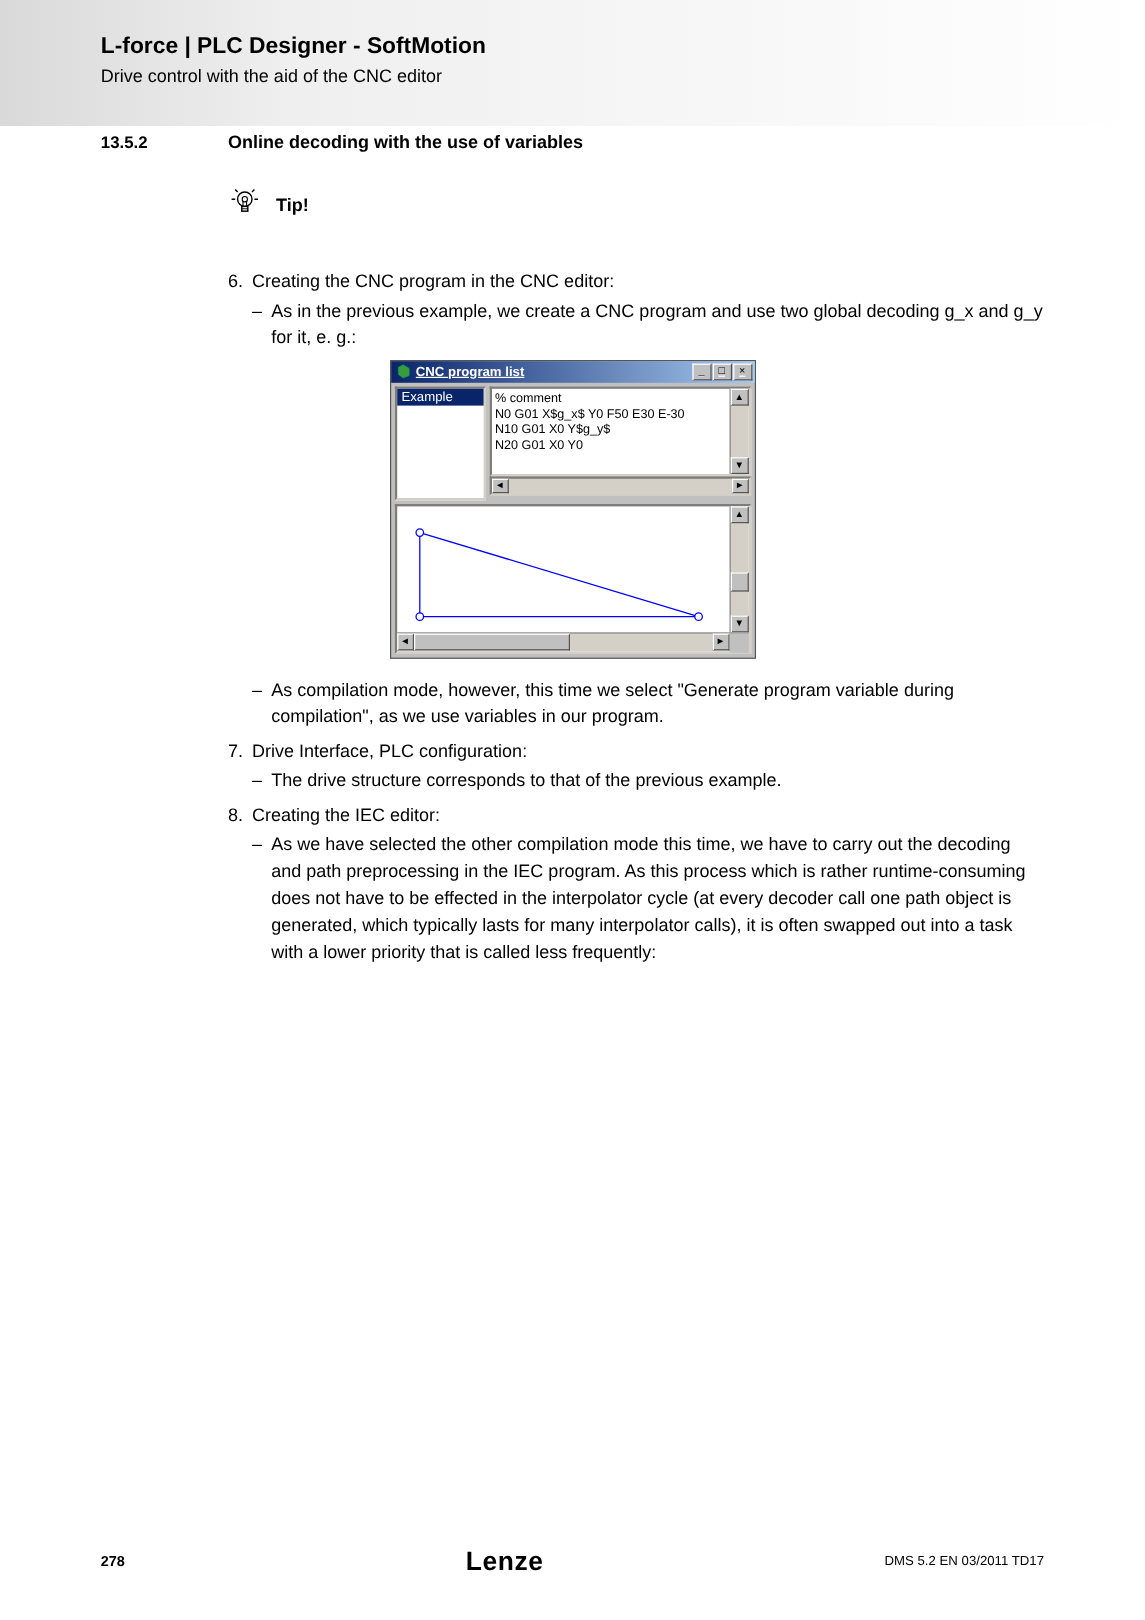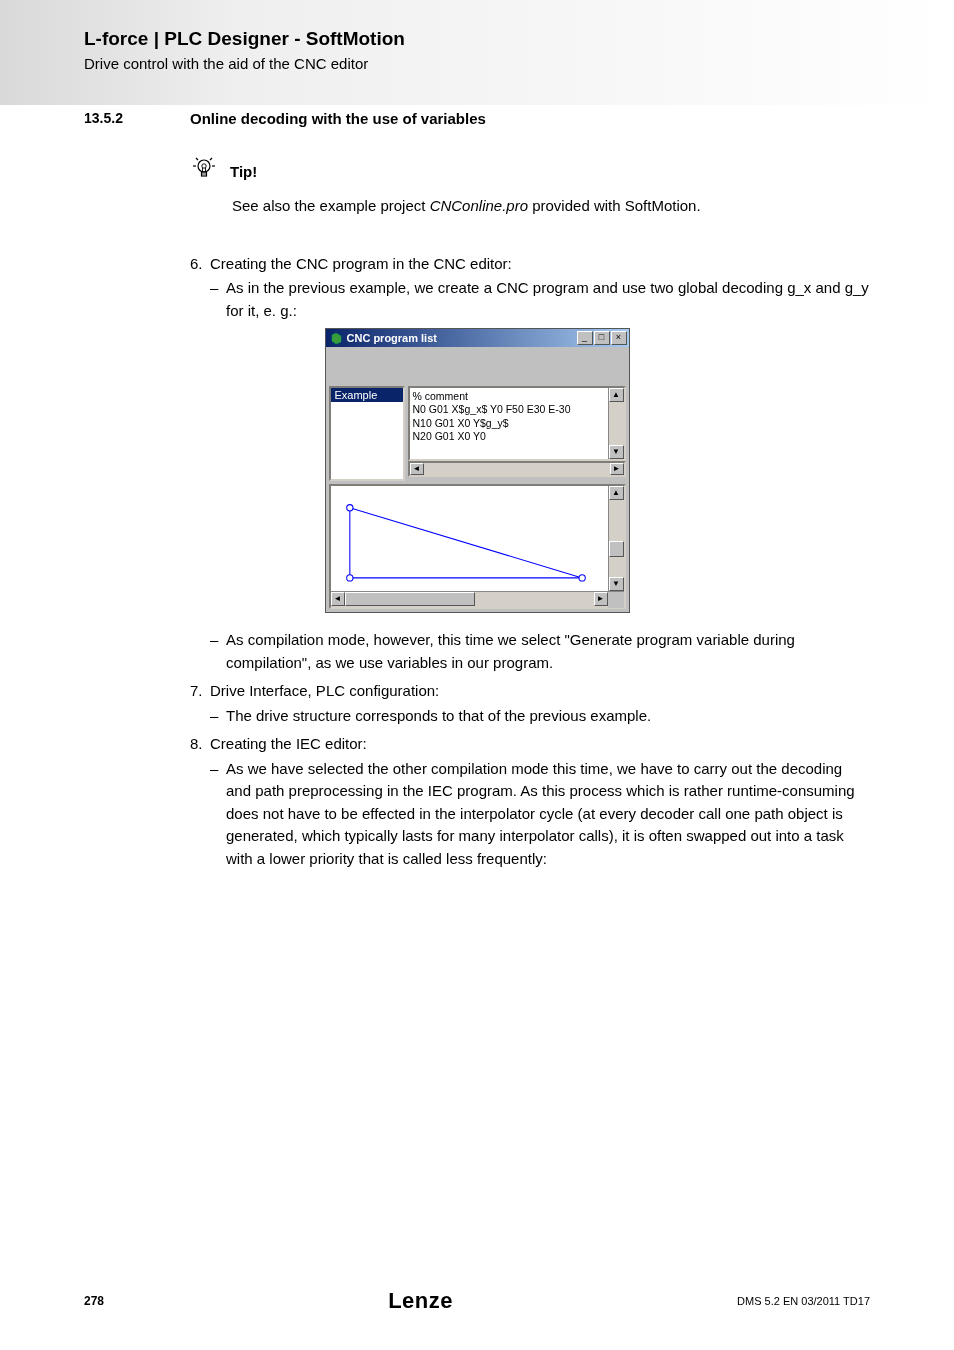--- a/index.html
+++ b/index.html
@@ -69,39 +69,40 @@
     font-family: "MS Sans Serif", Tahoma, sans-serif;
     font-size: 11px;
   }
   .tbar {
     background: linear-gradient(to right, #0a246a, #a6caf0);
     color: #fff;
     display: flex;
     align-items: center;
     padding: 2px 2px 2px 4px;
     height: 18px;
+    text-decoration: underline;
   }
   .tbar .appicon {
     width: 13px; height: 13px; margin-right: 4px;
     display: inline-flex; align-items: center; justify-content: center;
   }
   .tbar .ttext { font-weight: bold; font-size: 11px; flex: 1; }
   .sysbtns { display: flex; gap: 0; }
   .sysbtn {
     width: 16px; height: 14px;
     background: #c0c0c0;
     border: 1px solid #fff;
     border-right-color: #555; border-bottom-color: #555;
     font-size: 9px; line-height: 10px;
     text-align: center;
     color: #000;
     margin-left: 1px;
   }
   .wbody { display: flex; padding: 3px; gap: 3px; flex-direction: column; }
-  .wtop { display: flex; gap: 3px; margin-top: 36px; }
+  .wtop { display: flex; gap: 3px; }
   .wlist {
     width: 76px; height: 95px;
     background: #fff;
     border: 2px inset #d4d0c8;
   }
   .wlist .sel {
     background: #0a246a; color: #fff;
     padding: 1px 4px; font-size: 11px;
   }
   .wcode-wrap { flex: 1; display: flex; flex-direction: column; }
@@ -177,23 +178,20 @@
           <line x1="3" y1="11" x2="6" y2="11" stroke="#000" stroke-width="1.2"></line>
           <line x1="22" y1="11" x2="25" y2="11" stroke="#000" stroke-width="1.2"></line>
           <line x1="6" y1="3" x2="8" y2="5" stroke="#000" stroke-width="1.2"></line>
           <line x1="22" y1="3" x2="20" y2="5" stroke="#000" stroke-width="1.2"></line>
           <circle cx="14" cy="11" r="2.2" fill="none" stroke="#000" stroke-width="0.9"></circle>
           <line x1="12.5" y1="12.5" x2="12.5" y2="17" stroke="#000" stroke-width="0.9"></line>
           <line x1="15.5" y1="12.5" x2="15.5" y2="17" stroke="#000" stroke-width="0.9"></line>
         </svg>
       </span>
       <span class="tip-label">Tip!</span>
-    </div>
-    <div class="tip-body">
-      <span>See also the example project </span><span class="italic">CNConline.pro</span><span> provided with SoftMotion.</span>
     </div>
   </div>
 
   <div class="numbered">
     <div class="num-item">
       <div class="n">6.</div>
       <div>Creating the CNC program in the CNC editor:</div>
     </div>
     <div class="sub-bullet">
       <div class="dash">–</div>

